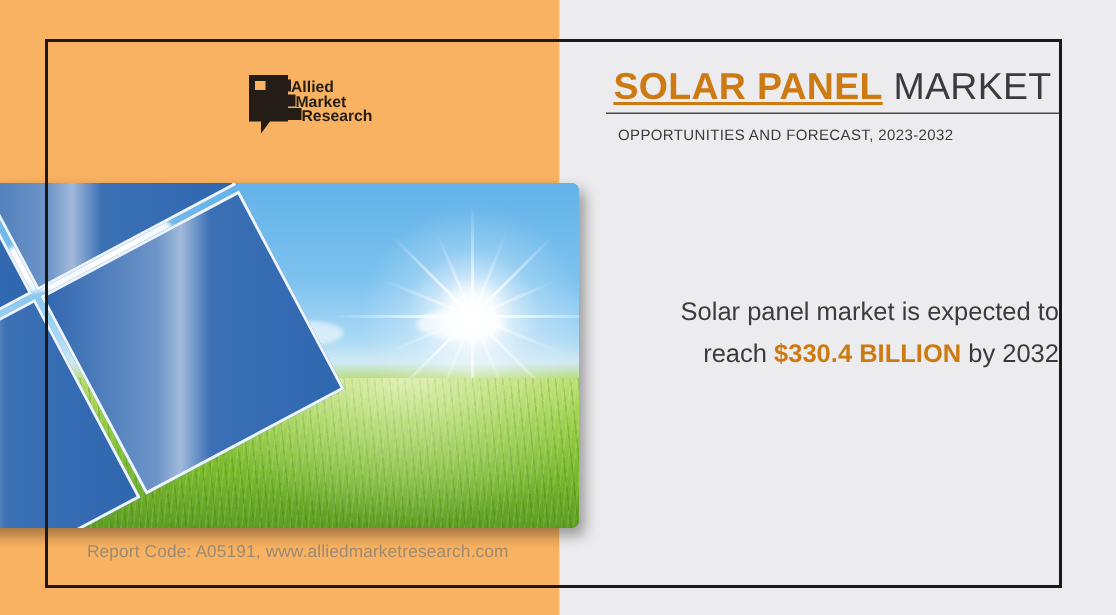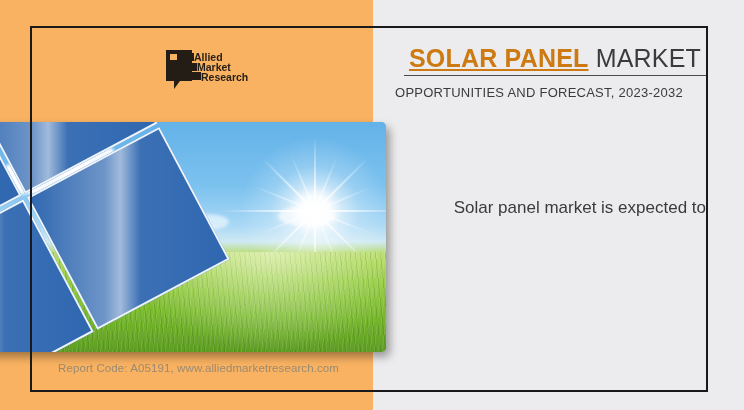--- a/index.html
+++ b/index.html
@@ -244,25 +244,25 @@
   .title-rule {
     position: absolute;
     left: 404px;
     top: 75px;
     width: 302px;
     height: 1px;
     background: #4a4a4c;
   }
   .subtitle {
     position: absolute;
-    left: 388px;
+    left: 412px;
     top: 85px;
     width: 302px;
-    text-align: center;
-    font-size: 13px;
+    text-align: left;
+    font-size: 10px;
     color: #3b3b3d;
     letter-spacing: .25px;
     white-space: nowrap;
   }
 
   .stat-block {
     position: absolute;
     left: 396px;
     width: 310px;
     text-align: right;
@@ -348,20 +348,21 @@
   <div class="frame"></div>
 
   <div class="title">
     <span class="accent">SOLAR PANEL</span><span> MARKET</span>
   </div>
   <div class="title-rule"></div>
   <div class="subtitle">OPPORTUNITIES AND FORECAST, 2023-2032</div>
 
   <div class="stat-block stat-value">
     <div>Solar panel market is expected to</div>
+    <div><span>reach </span><span class="accent">$330.4 BILLION</span><span> by 2032</span></div>
   </div>
 
   <div class="stat-block stat-cagr">
   </div>
 
   <div class="report-code">Report Code: A05191, www.alliedmarketresearch.com</div>
 
 </div>
 
 </body></html>

